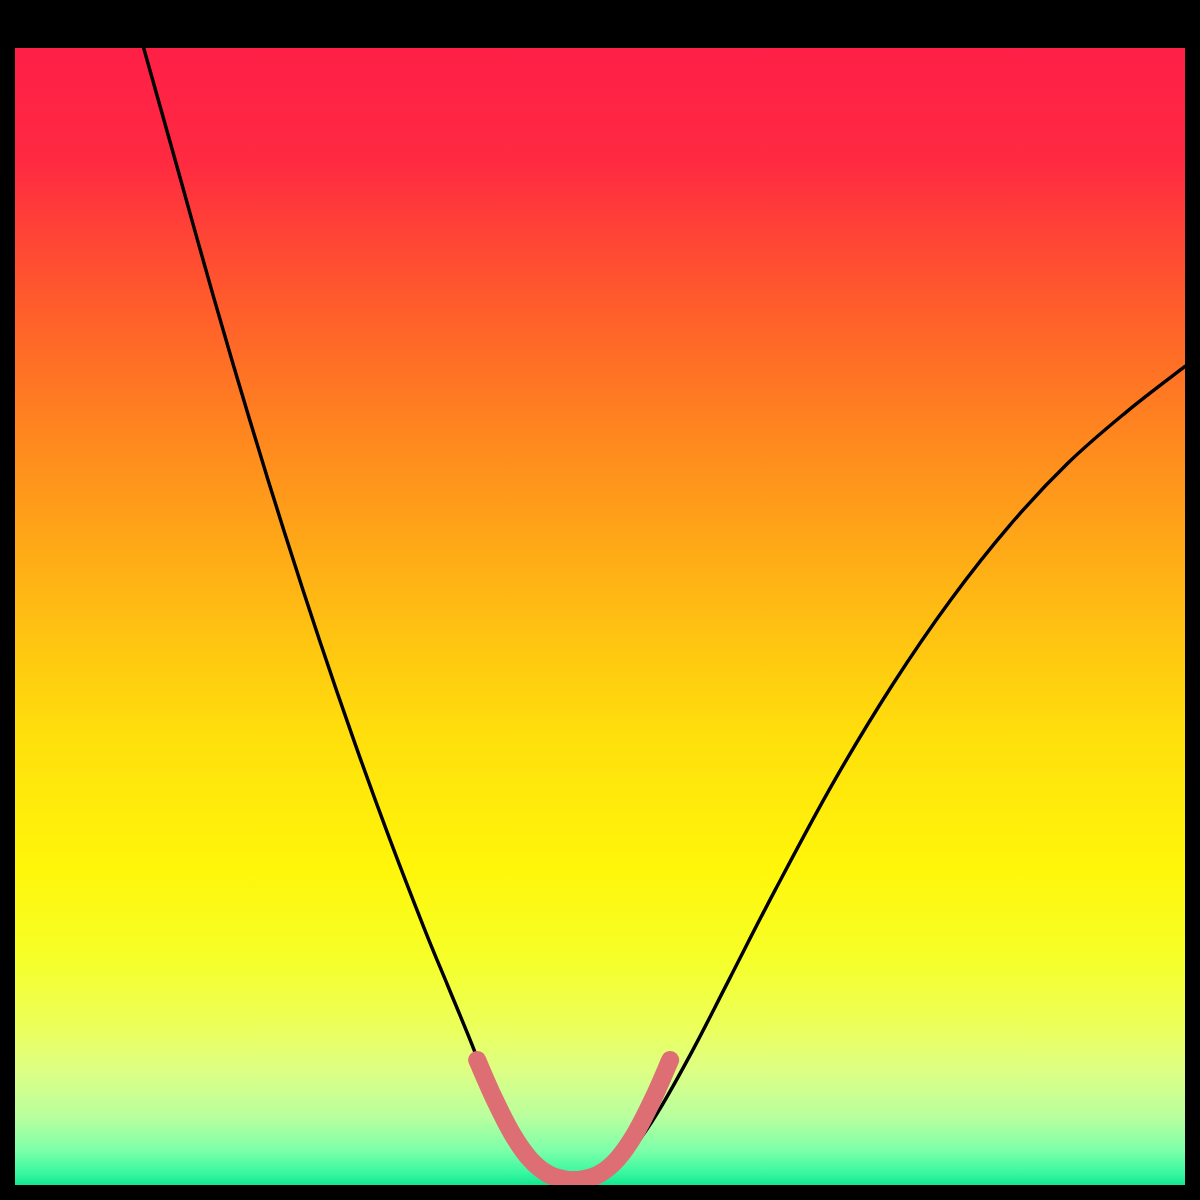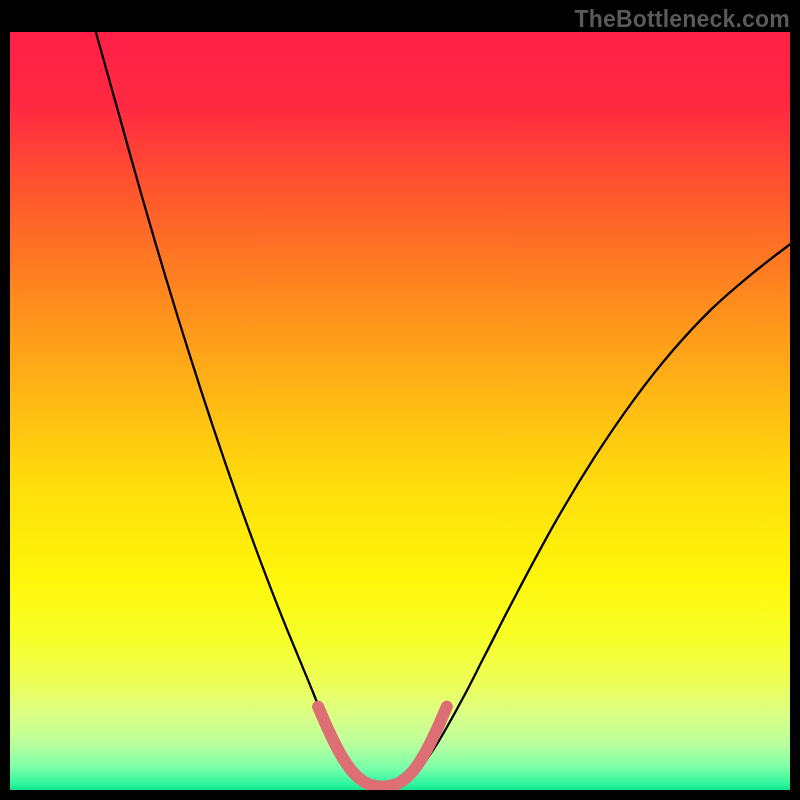--- a/index.html
+++ b/index.html
@@ -56,21 +56,20 @@
     top: 0;
     width: 780px;
     height: 758px;
     z-index: 2;
   }
 </style>
 </head>
 <body>
 <div class="stage">
 
-  <div class="watermark">TheBottleneck.com</div>
 
   <div class="plot-outer">
     <div class="plot-inner">
 
       <svg class="gradient" viewBox="0 0 780 758" preserveAspectRatio="none">
         <defs>
           <linearGradient id="bg-grad" x1="0" y1="0" x2="0" y2="1">
 
           <stop offset="0.00%" stop-color="#ff1f47"></stop>
               <stop offset="10.00%" stop-color="#ff2a41"></stop>

